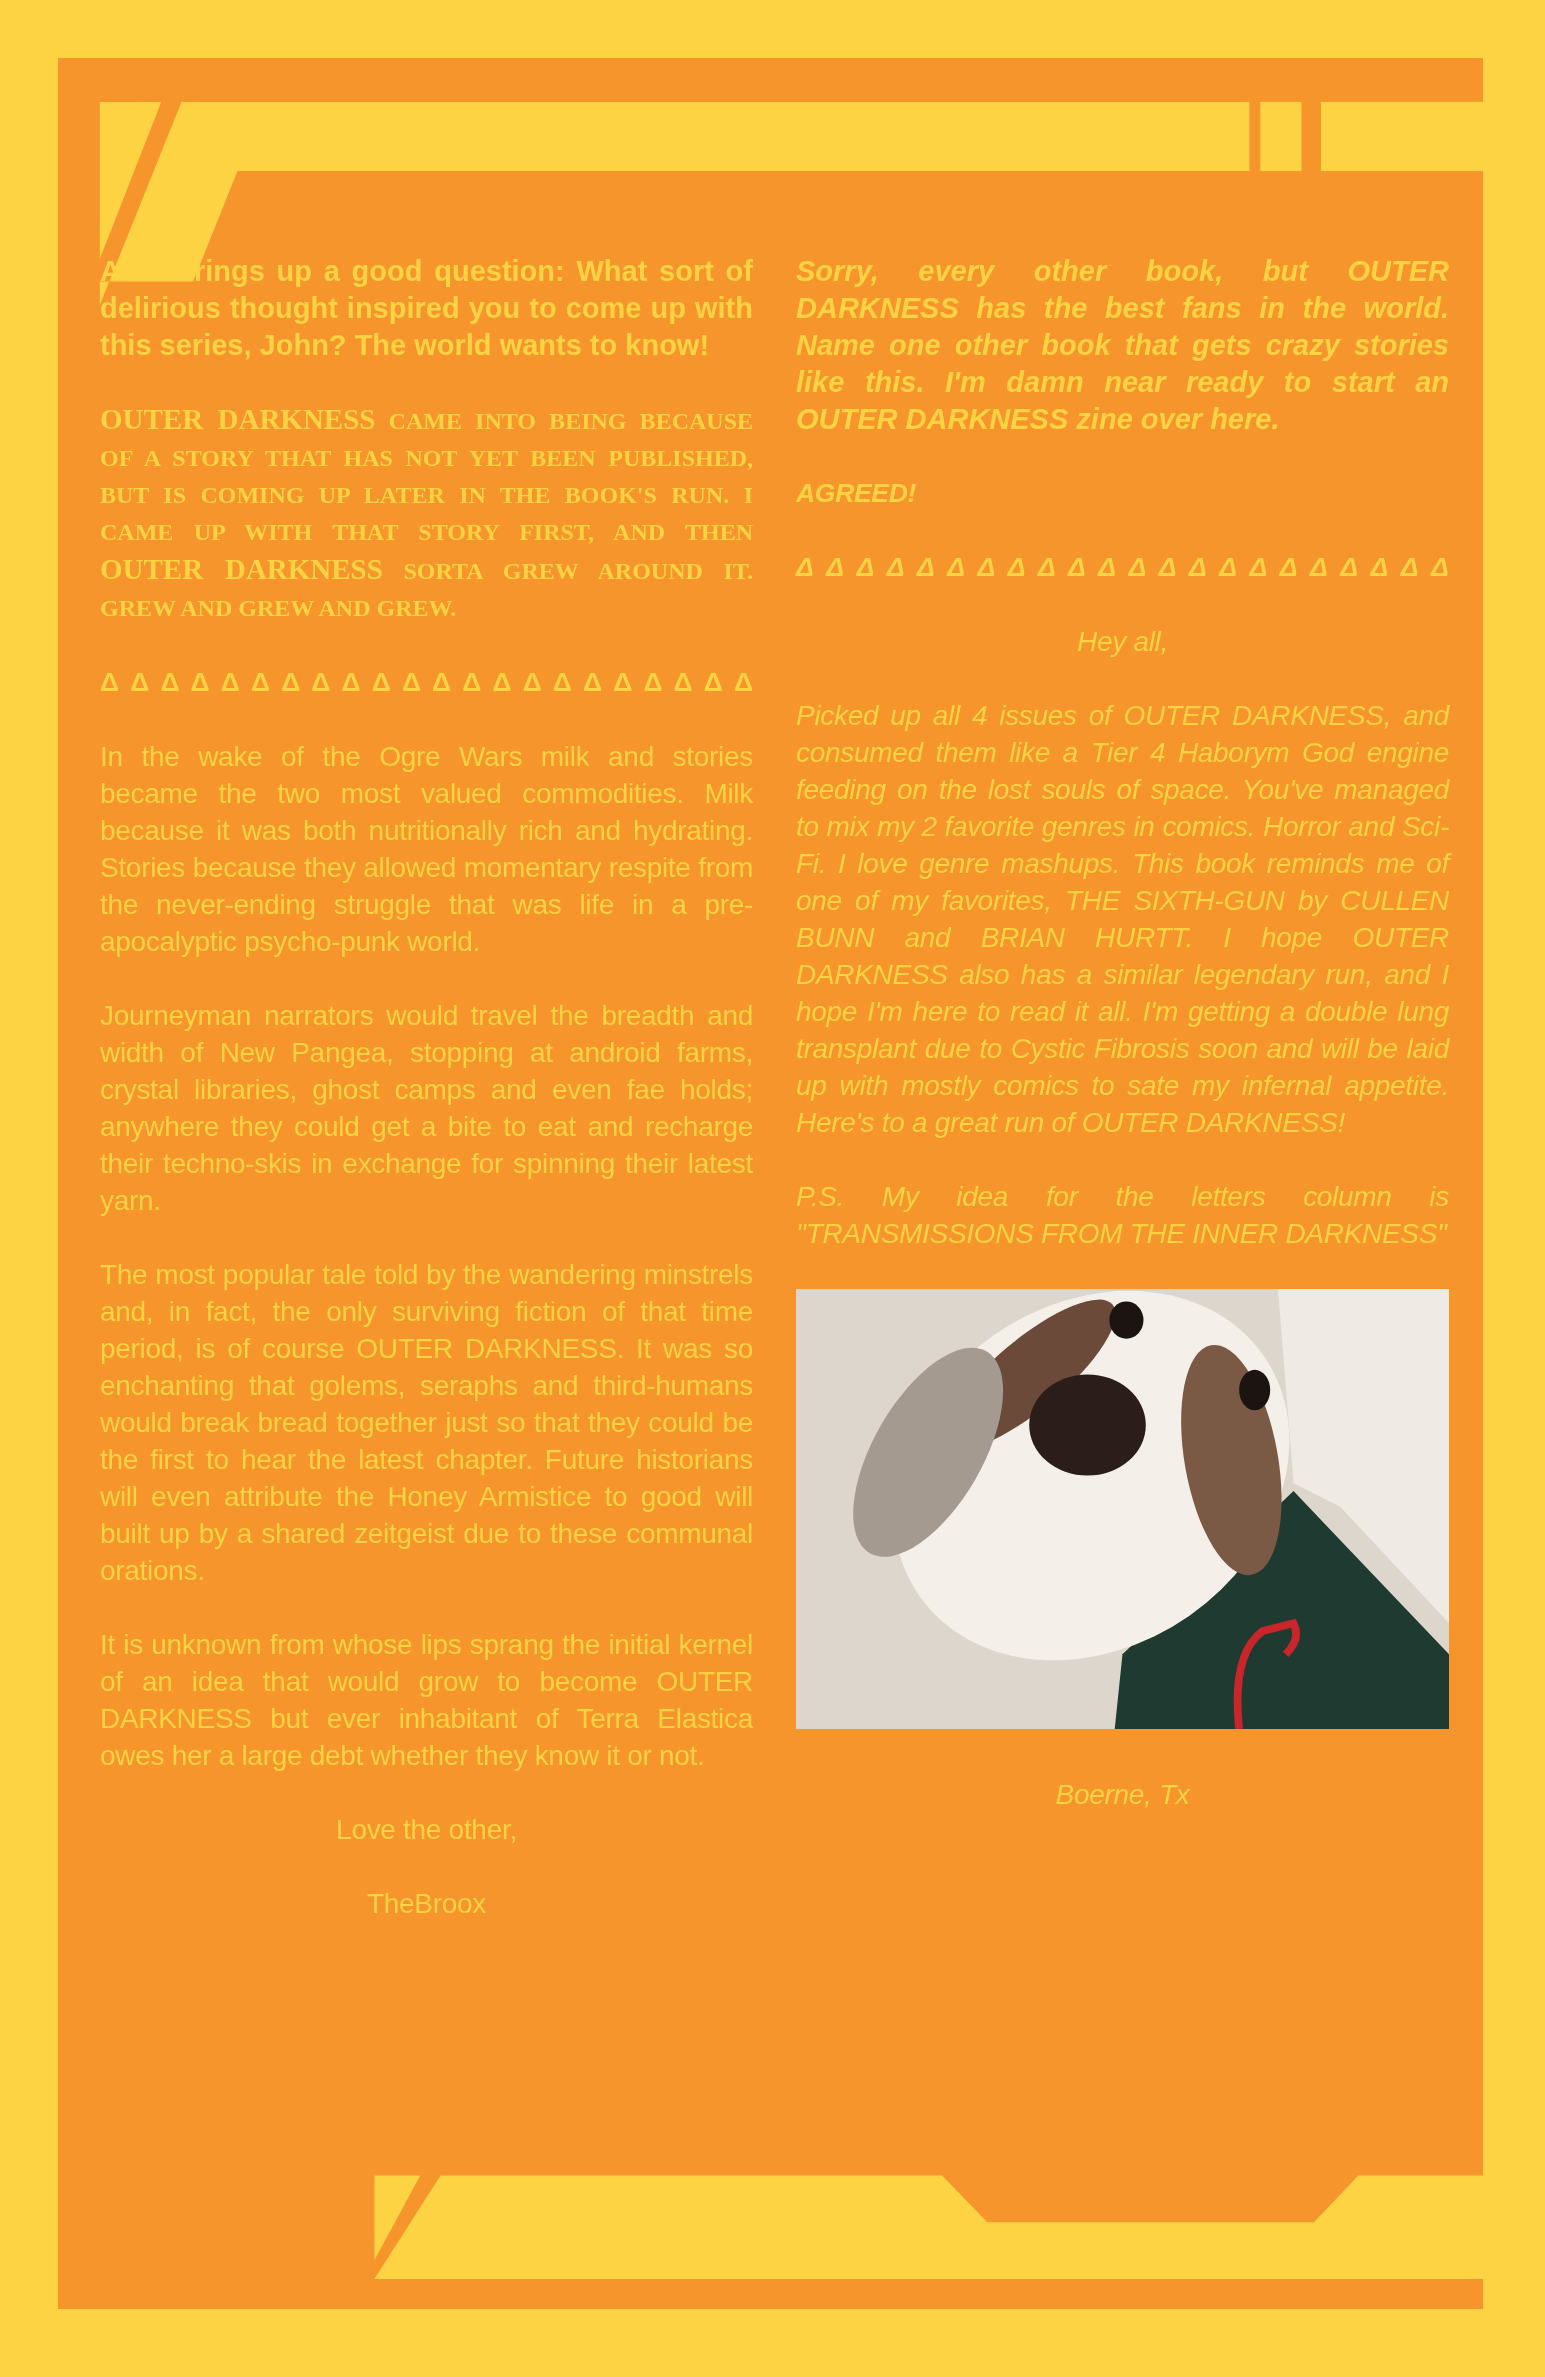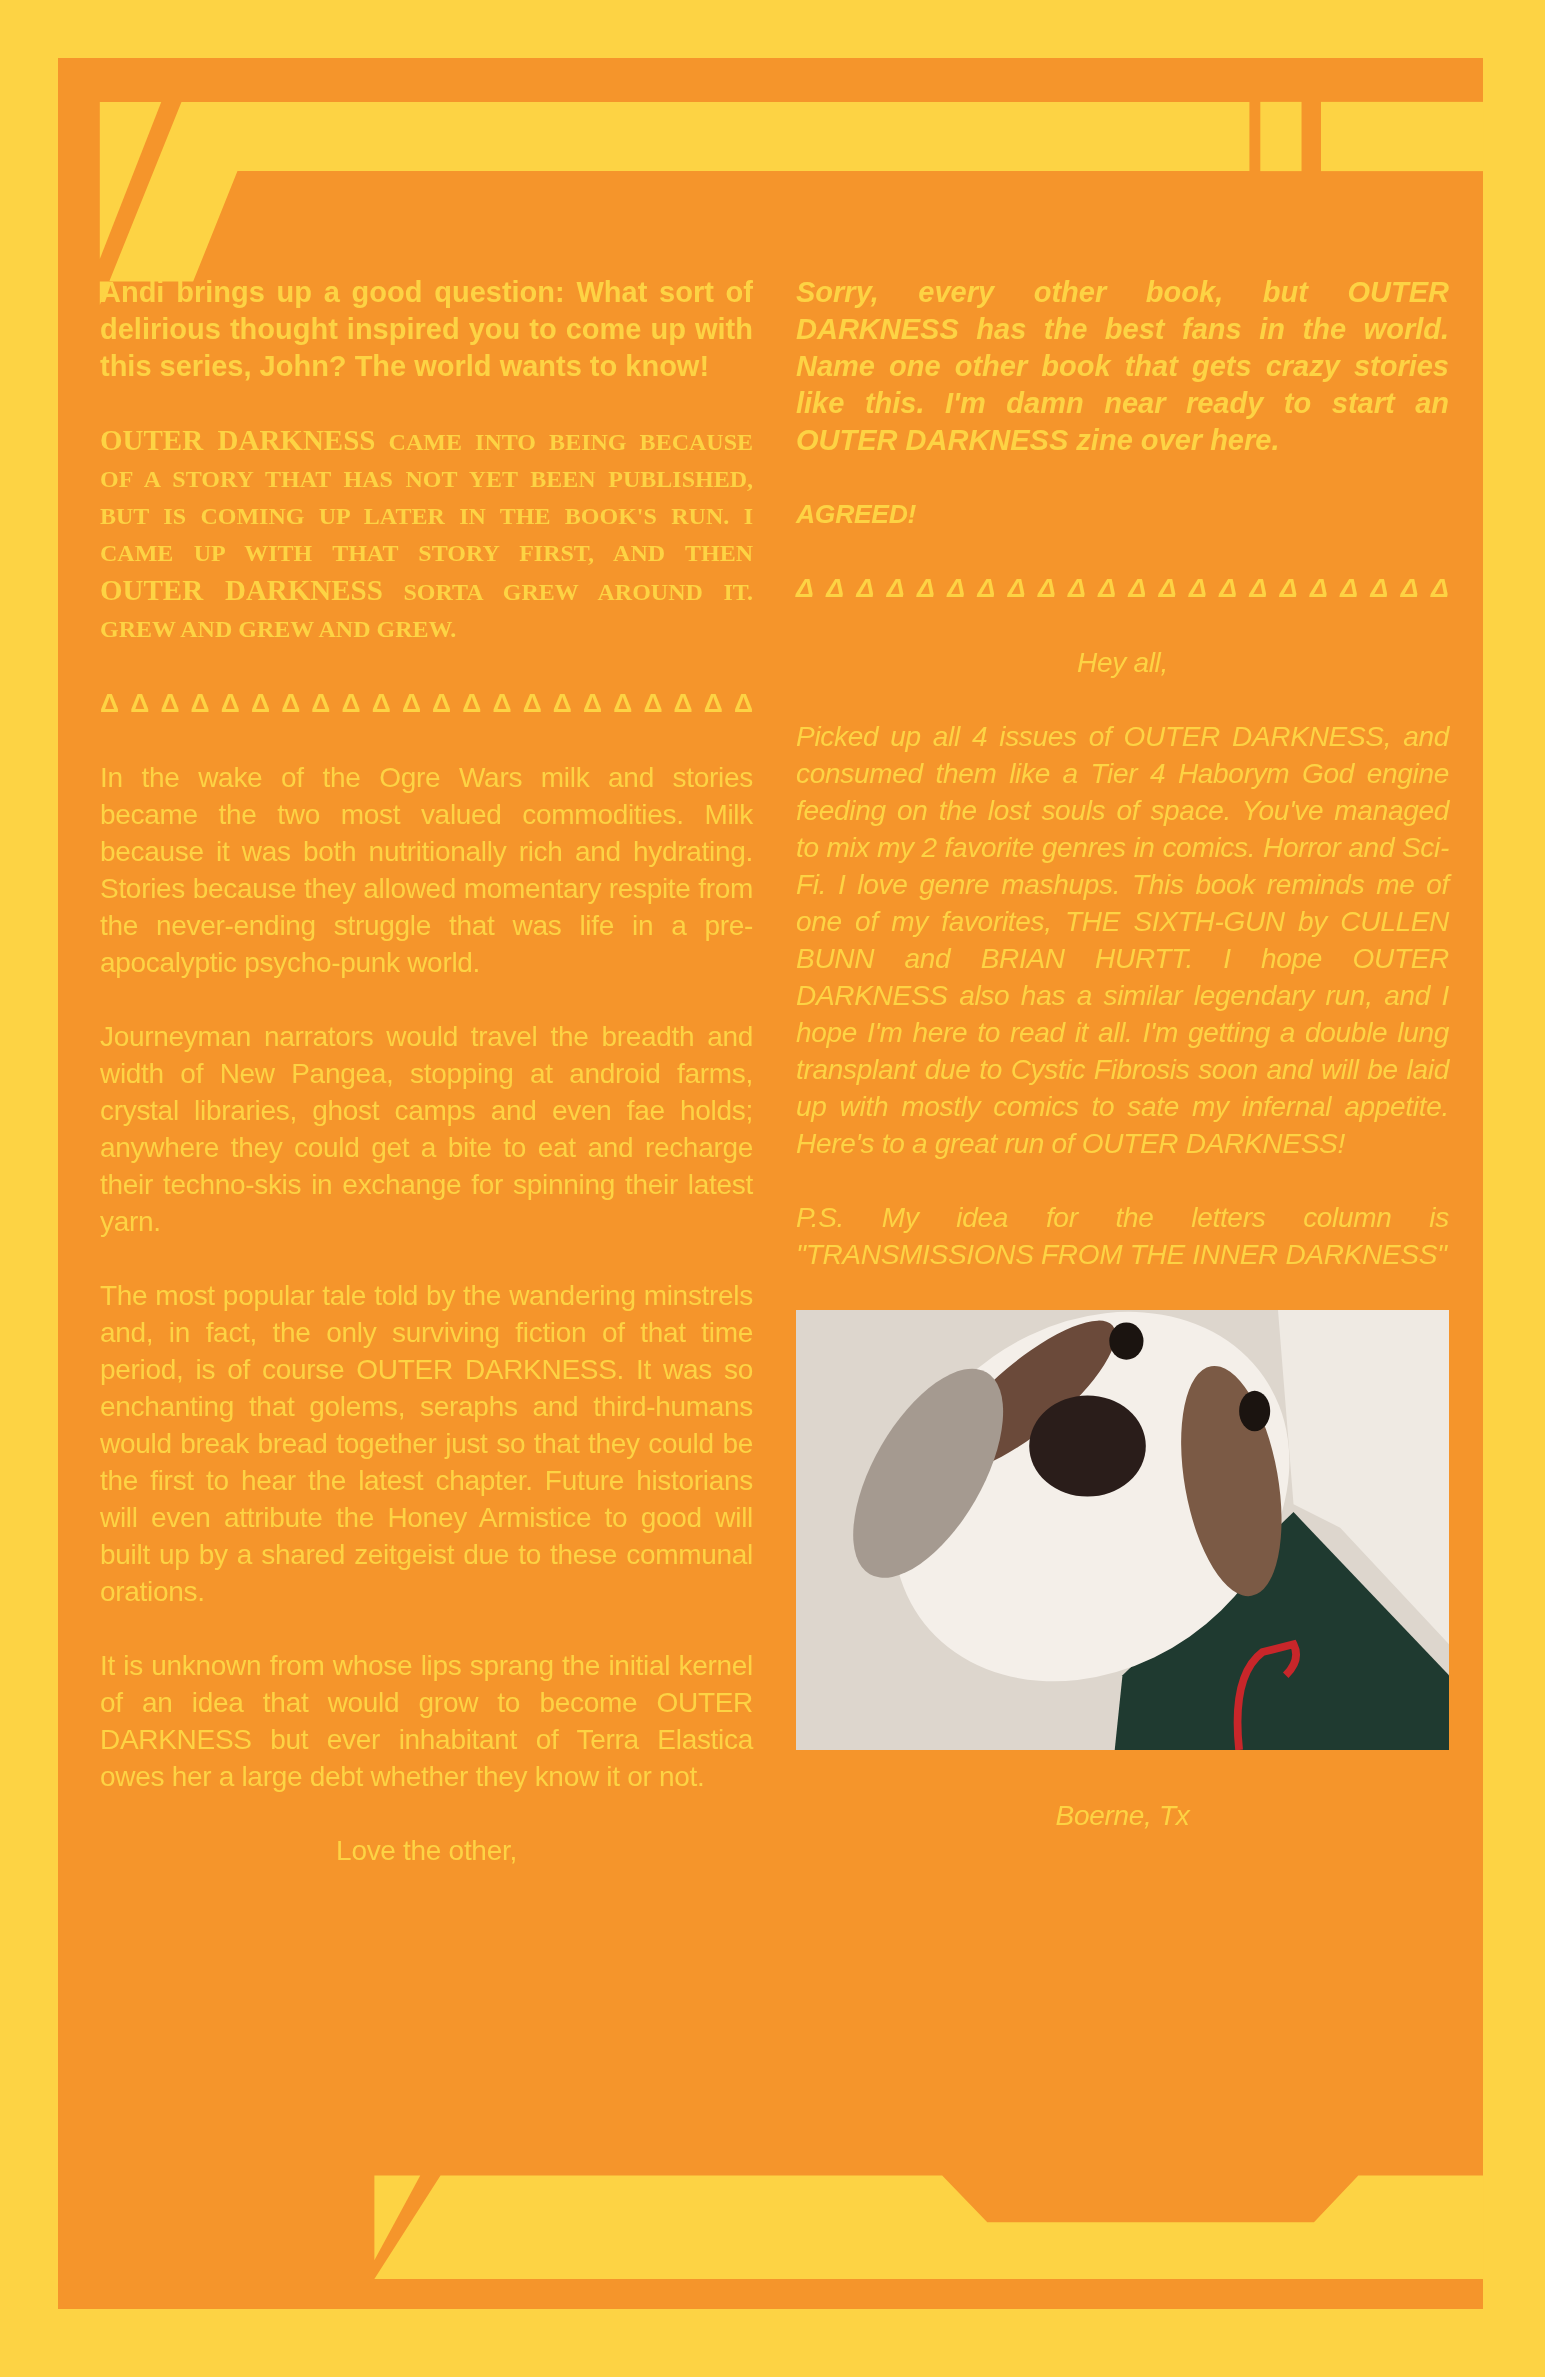--- a/index.html
+++ b/index.html
@@ -12,21 +12,21 @@
     }
     .panel {
       position: absolute;
       left: 58px; top: 58px;
       width: 1425px; height: 2251px;
       background: #f5952b;
     }
     .deco { position: absolute; left: 0; top: 0; }
     .col {
       position: absolute;
-      top: 274px;
+      top: 253px;
       width: 653px;
       color: #fdd344;
       text-align: justify;
       font-size: 28px;
       line-height: 37px;
       letter-spacing: -0.3px;
     }
     .col.left { left: 100px; }
     .col.right { left: 796px; font-style: italic; }
     .col p { margin: 0 0 37px 0; }
@@ -105,20 +105,21 @@
       <span>Δ</span>
       <span>Δ</span>
       <span>Δ</span>
       <span>Δ</span>
     </div>
   <p>In the wake of the Ogre Wars milk and stories became the two most valued commodities. Milk because it was both nutritionally rich and hydrating. Stories because they allowed momentary respite from the never-ending struggle that was life in a pre-apocalyptic psycho-punk world.</p>
   <p>Journeyman narrators would travel the breadth and width of New Pangea, stopping at android farms, crystal libraries, ghost camps and even fae holds; anywhere they could get a bite to eat and recharge their techno-skis in exchange for spinning their latest yarn.</p>
   <p>The most popular tale told by the wandering minstrels and, in fact, the only surviving fiction of that time period, is of course OUTER DARKNESS. It was so enchanting that golems, seraphs and third-humans would break bread together just so that they could be the first to hear the latest chapter. Future historians will even attribute the Honey Armistice to good will built up by a shared zeitgeist due to these communal orations.</p>
   <p>It is unknown from whose lips sprang the initial kernel of an idea that would grow to become OUTER DARKNESS but ever inhabitant of Terra Elastica owes her a large debt whether they know it or not.</p>
   <p class="sig">Love the other,</p>
+  <p class="sig">TheBroox</p>
 </div>
 
 <div class="col right">
   <p class="question">Sorry, every other book, but OUTER DARKNESS has the best fans in the world. Name one other book that gets crazy stories like this. I'm damn near ready to start an OUTER DARKNESS zine over here.</p>
   <p class="agreed">AGREED!</p>
   <div class="divider">
       <span>Δ</span>
       <span>Δ</span>
       <span>Δ</span>
       <span>Δ</span>

